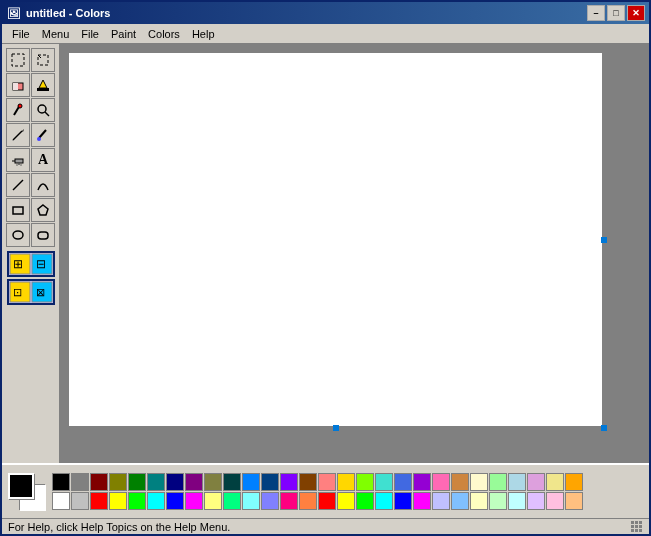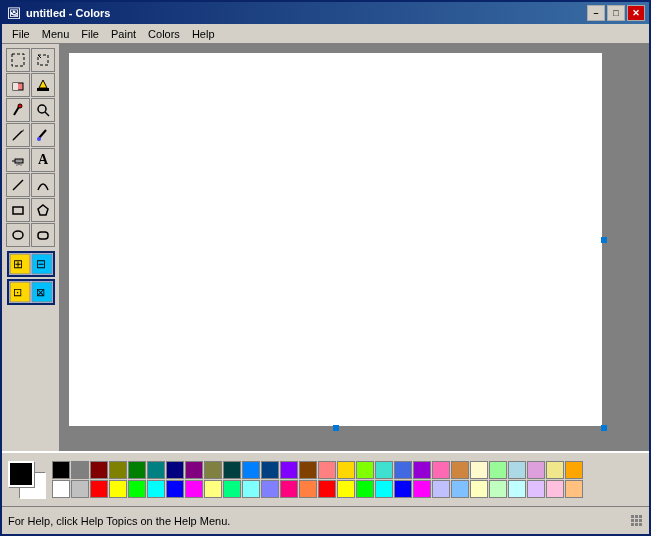--- a/index.html
+++ b/index.html
@@ -229,21 +229,21 @@
 
     .palette-color {
       width: 18px;
       height: 18px;
       border: 1px solid #808080;
       cursor: pointer;
     }
 
     
     .status-bar {
-      height: 28px;
+      height: 16px;
       background: #d4d0c8;
       border-top: 1px solid #808080;
       display: flex;
       align-items: center;
       padding: 0 6px;
       font-size: 11px;
       color: #000;
       flex-shrink: 0;
     }
 

